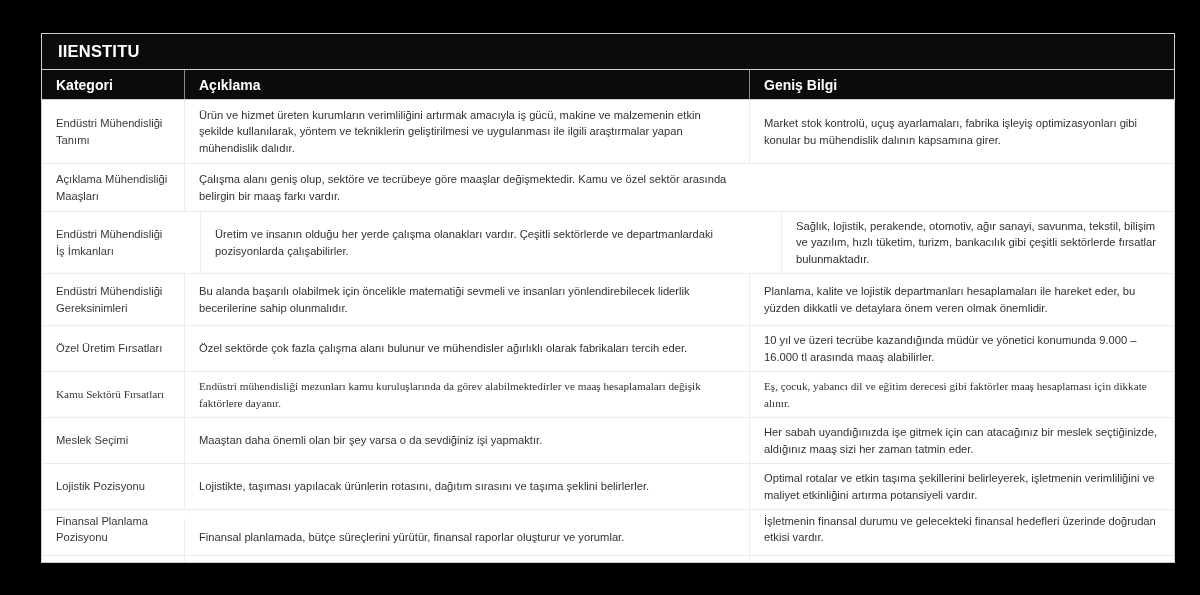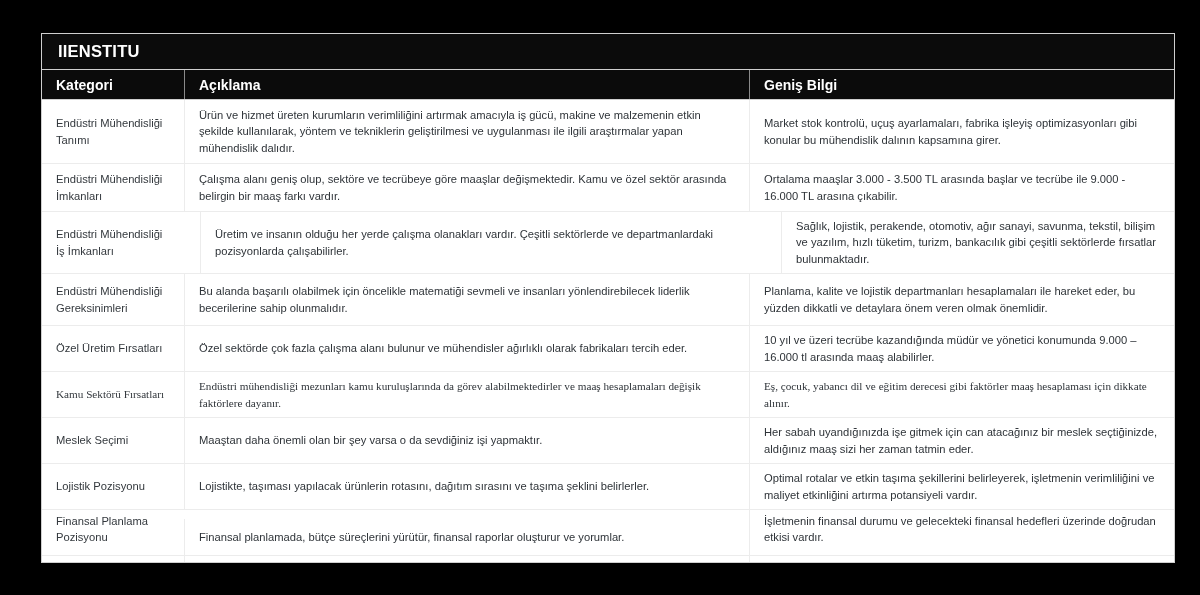--- a/index.html
+++ b/index.html
@@ -118,27 +118,24 @@
         <div class="cell c2">
             <span class="cell-text">Ürün ve hizmet üreten kurumların verimliliğini artırmak amacıyla iş gücü, makine ve malzemenin etkin şekilde kullanılarak, yöntem ve tekniklerin geliştirilmesi ve uygulanması ile ilgili araştırmalar yapan mühendislik dalıdır.</span>
           </div>
         <div class="cell c3">
             <span class="cell-text">Market stok kontrolü, uçuş ayarlamaları, fabrika işleyiş optimizasyonları gibi konular bu mühendislik dalının kapsamına girer.</span>
           </div>
       </div>
 
       <div class="row r1">
         <div class="cell c1">
-            <span class="cell-text">Endüstri Mühendisliği İmkanları</span>
+            <span class="cell-text">Açıklama Mühendisliği Maaşları</span>
           </div>
         <div class="cell c2">
             <span class="cell-text">Çalışma alanı geniş olup, sektöre ve tecrübeye göre maaşlar değişmektedir. Kamu ve özel sektör arasında belirgin bir maaş farkı vardır.</span>
-          </div>
-        <div class="cell c3">
-            <span class="cell-text">Ortalama maaşlar 3.000 - 3.500 TL arasında başlar ve tecrübe ile 9.000 - 16.000 TL arasına çıkabilir.</span>
           </div>
       </div>
 
       <div class="row r2">
         <div class="cell c1">
             <span class="cell-text">Endüstri Mühendisliği İş İmkanları</span>
           </div>
         <div class="cell c2">
             <span class="cell-text">Üretim ve insanın olduğu her yerde çalışma olanakları vardır. Çeşitli sektörlerde ve departmanlardaki pozisyonlarda çalışabilirler.</span>
           </div>

